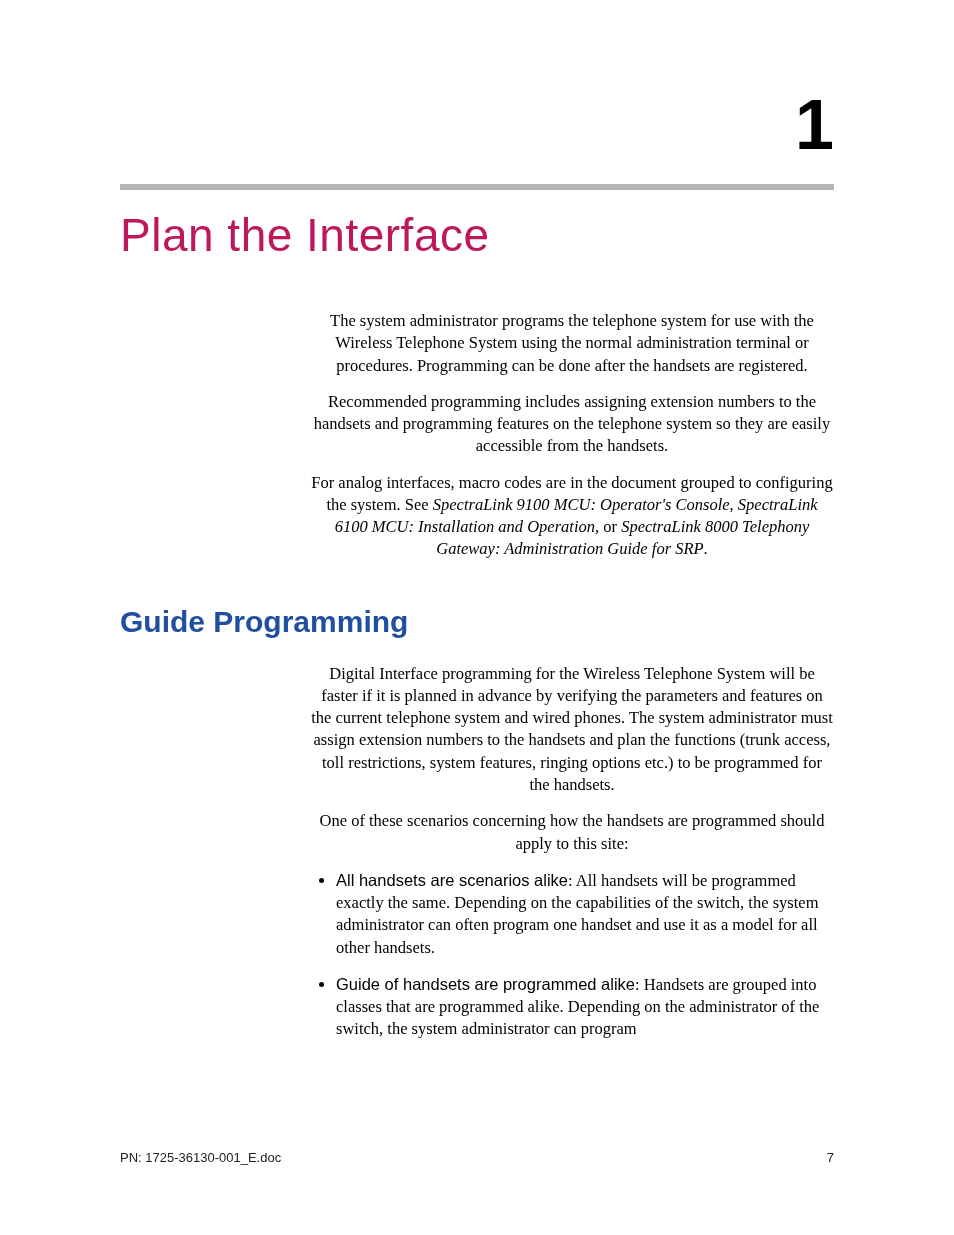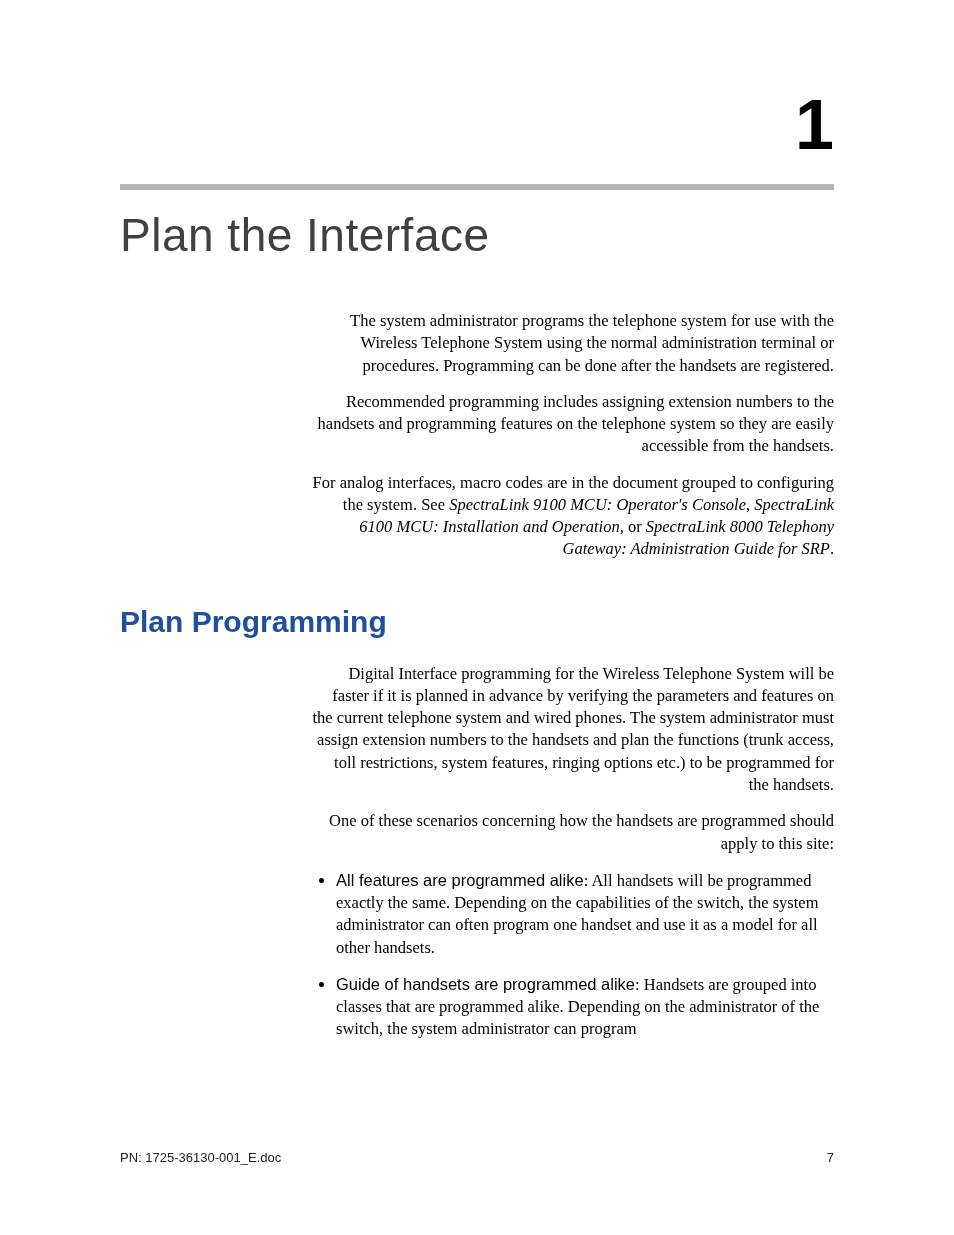--- a/index.html
+++ b/index.html
@@ -32,30 +32,30 @@
     background: #b8b6b5;
     width: 100%;
     margin-bottom: 18px;
   }
   .chapter-title {
     font-family: "Futura", "Century Gothic", "Arial", sans-serif;
     font-weight: 300;
     font-size: 46px;
     margin: 0 0 48px 0;
     letter-spacing: 0.5px;
-    color: #404040;
+    color: #be185d;
   }
   .body-block {
     margin-left: 190px;
     font-size: 16.5px;
     line-height: 1.35;
   }
   .body-block p {
     margin: 0 0 14px 0;
-    text-align: right;
+    text-align: center;
   }
   .section-heading {
     font-family: "Futura", "Century Gothic", "Arial", sans-serif;
     font-weight: 700;
     font-size: 30px;
     color: #1f4f9e;
     margin: 44px 0 24px 0;
   }
   ul.bullets {
     margin: 0;
@@ -95,28 +95,28 @@
   <h1 class="chapter-title">Plan the Interface</h1>
 
   <div class="body-block">
     <p>The system administrator programs the telephone system for use with the Wireless Telephone System using the normal administration terminal or procedures.  Programming can be done after the handsets are registered.</p>
     <p>Recommended programming includes assigning extension numbers to the handsets and programming features on the telephone system so they are easily accessible from the handsets.</p>
     <p>
       <span>For analog interfaces, macro codes are in the document grouped to configuring the system. See </span><em>SpectraLink 9100 MCU: Operator's Console</em><span>, </span><em>SpectraLink 6100 MCU: Installation and Operation,</em><span> or </span><em>SpectraLink 8000 Telephony Gateway: Administration Guide for SRP</em><span>.</span>
     </p>
   </div>
 
-  <h2 class="section-heading">Plan Programming</h2>
+  <h2 class="section-heading">Guide Programming</h2>
 
   <div class="body-block">
     <p>Digital Interface programming for the Wireless Telephone System will be faster if it is planned in advance by verifying the parameters and features on the current telephone system and wired phones.  The system administrator must assign extension numbers to the handsets and plan the functions (trunk access, toll restrictions, system features, ringing options etc.) to be programmed for the handsets.</p>
     <p>One of these scenarios concerning how the handsets are programmed should apply to this site:</p>
     <ul class="bullets">
       <li>
-        <span class="lead">All features are programmed alike</span><span>: All handsets will be programmed exactly the same.  Depending on the capabilities of the switch, the system administrator can often program one handset and use it as a model for all other handsets.</span>
+        <span class="lead">All handsets are scenarios alike</span><span>: All handsets will be programmed exactly the same.  Depending on the capabilities of the switch, the system administrator can often program one handset and use it as a model for all other handsets.</span>
       </li>
       <li>
         <span class="lead">Guide of handsets are programmed alike</span><span>: Handsets are grouped into classes that are programmed alike.  Depending on the administrator of the switch, the system administrator can program</span>
       </li>
     </ul>
   </div>
 
   <div class="footer">
     <span>PN: 1725-36130-001_E.doc</span>
     <span>7</span>

